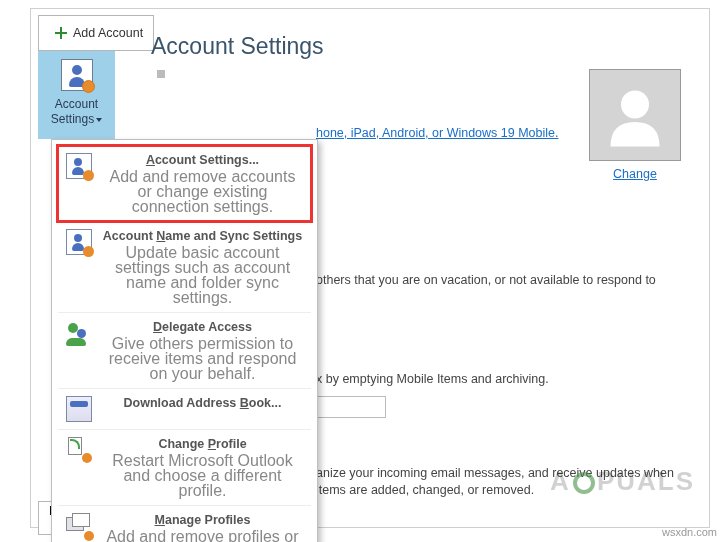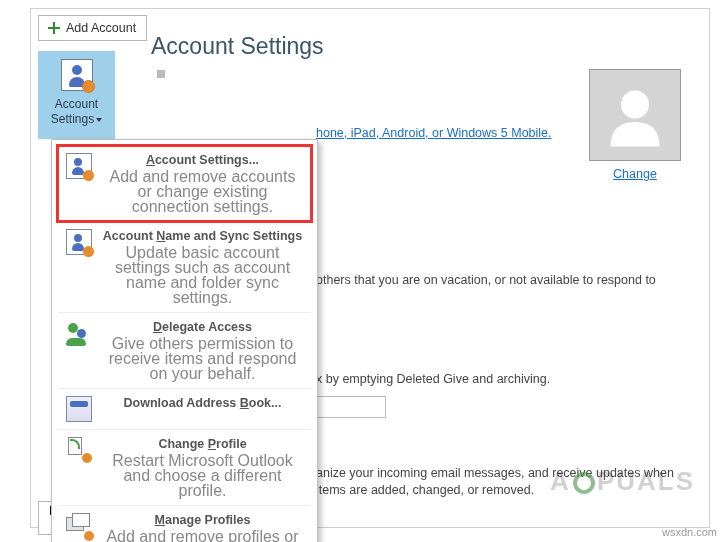--- a/index.html
+++ b/index.html
@@ -18,22 +18,22 @@
     left: 30px; top: 8px;
     width: 680px; height: 520px;
     background: #fff;
     border: 1px solid #cfcfcf;
   }
 
   
   .add-account {
     position: absolute;
     left: 7px; top: 6px;
-    height: 26px;
-    padding: 0 10px 0 9px;
+    height: 36px;
+    padding: 0 10px 0 16px;
     border: 1px solid #b6b6b6;
     background: #fff;
     display: inline-flex;
     align-items: center;
     gap: 6px;
     font-size: 12.5px;
     color: #333;
     cursor: pointer;
   }
   .plus-icon {
@@ -232,35 +232,35 @@
     </div>
   </div>
 
   <div class="main">
     <h1 class="title">Account Settings</h1>
     <div class="web-row">
       <div class="bullet"></div>
     </div>
   </div>
 
-  <a class="partial-link">hone, iPad, Android, or Windows 5 Mobile.</a>
+  <a class="partial-link">hone, iPad, Android, or Windows 19 Mobile.</a>
 
   <div class="avatar-block">
     <div class="avatar">
       <svg viewBox="0 0 100 100">
         <circle cx="50" cy="35" r="20" fill="#fff"></circle>
         <path d="M15 95 Q15 60 50 60 Q85 60 85 95 Z" fill="#fff"></path>
       </svg>
     </div>
     <a class="change-link">Change</a>
   </div>
 
   <div class="bgrow r1">others that you are on vacation, or not available to respond to</div>
   <div class="bgrow r2">
-    <span>x by emptying Deleted Give and archiving.</span>
+    <span>x by emptying Mobile Items and archiving.</span>
     <div class="inputish"></div>
   </div>
   <div class="bgrow r3">
     <span>anize your incoming email messages, and receive updates when</span><br>
     <span>items are added, changed, or removed.</span>
   </div>
 
   <button class="manage-rules">
     <span>Manage Rules</span><br>
     <span>&amp; Alerts</span>

